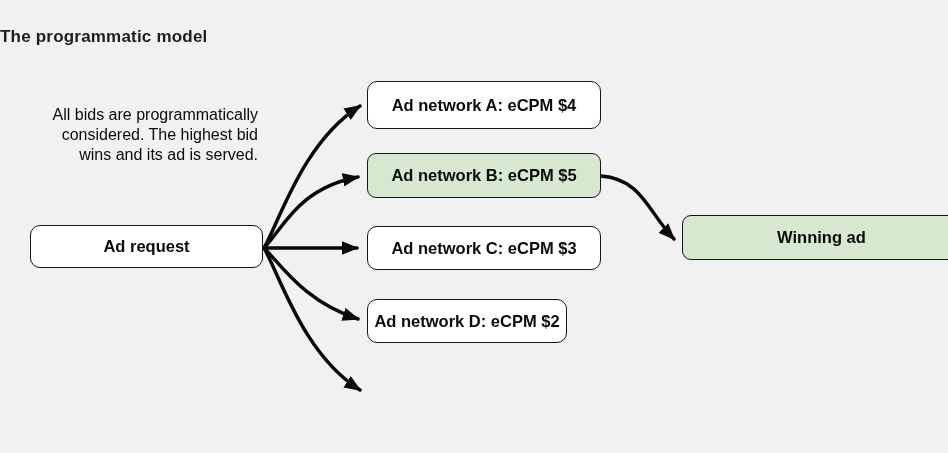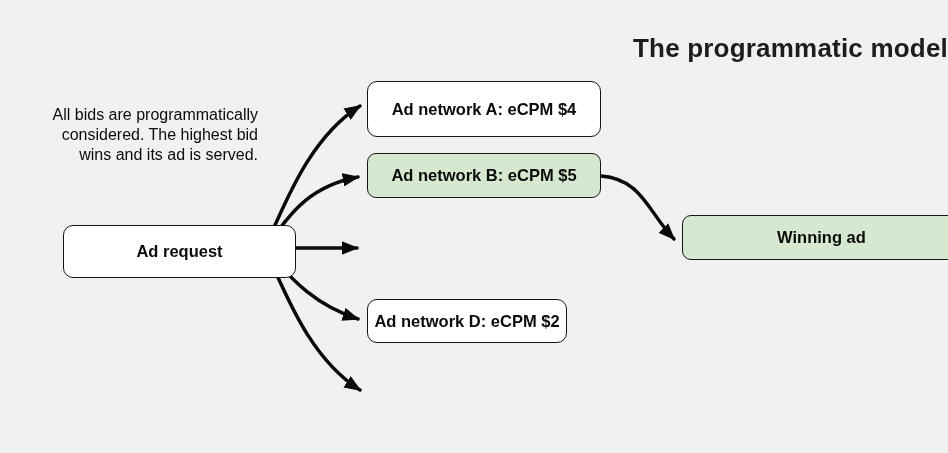--- a/index.html
+++ b/index.html
@@ -8,22 +8,22 @@
     width: 948px;
     height: 453px;
     background: #f1f1f2;
     font-family: "Liberation Sans", sans-serif;
     overflow: hidden;
   }
   .diagram-title {
     position: absolute;
     left: 0; top: 16px;
     width: 100%;
-    text-align: right;
-    font-size: 26px;
+    text-align: left;
+    font-size: 17px;
     font-weight: bold;
     color: #1d1d1f;
     letter-spacing: 0.2px;
   }
   .note {
     position: absolute;
     top: 89px;
     right: 690px;
     width: 260px;
     text-align: right;
@@ -51,22 +51,22 @@
     border-radius: 10px;
     display: flex;
     align-items: center;
     justify-content: center;
     font-size: 16.5px;
     font-weight: bold;
     color: #0b0b0b;
     text-align: center;
   }
   .node.green { background: #d7e8d1; border-radius: 9px; }
-  #node-ad-request { left: 30px;  top: 225px; width: 233px; height: 53px; margin-left: 33px; }
-  #node-network-a  { left: 367px; top: 81px;  width: 234px; height: 56px; align-items: center; }
+  #node-ad-request { left: 30px;  top: 225px; width: 233px; height: 43px; }
+  #node-network-a  { left: 367px; top: 81px;  width: 234px; height: 48px; align-items: center; }
   #node-network-b  { left: 367px; top: 153px; width: 234px; height: 45px; }
   #node-network-c  { left: 367px; top: 226px; width: 234px; height: 44px; }
   #node-network-d  { left: 367px; top: 299px; width: 200px; height: 44px; }
   #node-network-e  { left: 367px; top: 371px; width: 234px; height: 44px; }
   #node-winning-ad { left: 682px; top: 215px; width: 279px; height: 45px; }
 </style>
 </head>
 <body>
 
 <div class="canvas">
@@ -96,20 +96,23 @@
   </div>
 
   <div class="node" id="node-network-a">
     <span>Ad network A: eCPM $4</span>
   </div>
 
   <div class="node green" id="node-network-b">
     <span>Ad network B: eCPM $5</span>
   </div>
 
+  <div class="node" id="node-network-c">
+    <span>Ad network C: eCPM $3</span>
+  </div>
 
   <div class="node" id="node-network-d">
     <span>Ad network D: eCPM $2</span>
   </div>
 
 
   <div class="node green" id="node-winning-ad">
     <span>Winning ad</span>
   </div>
 

